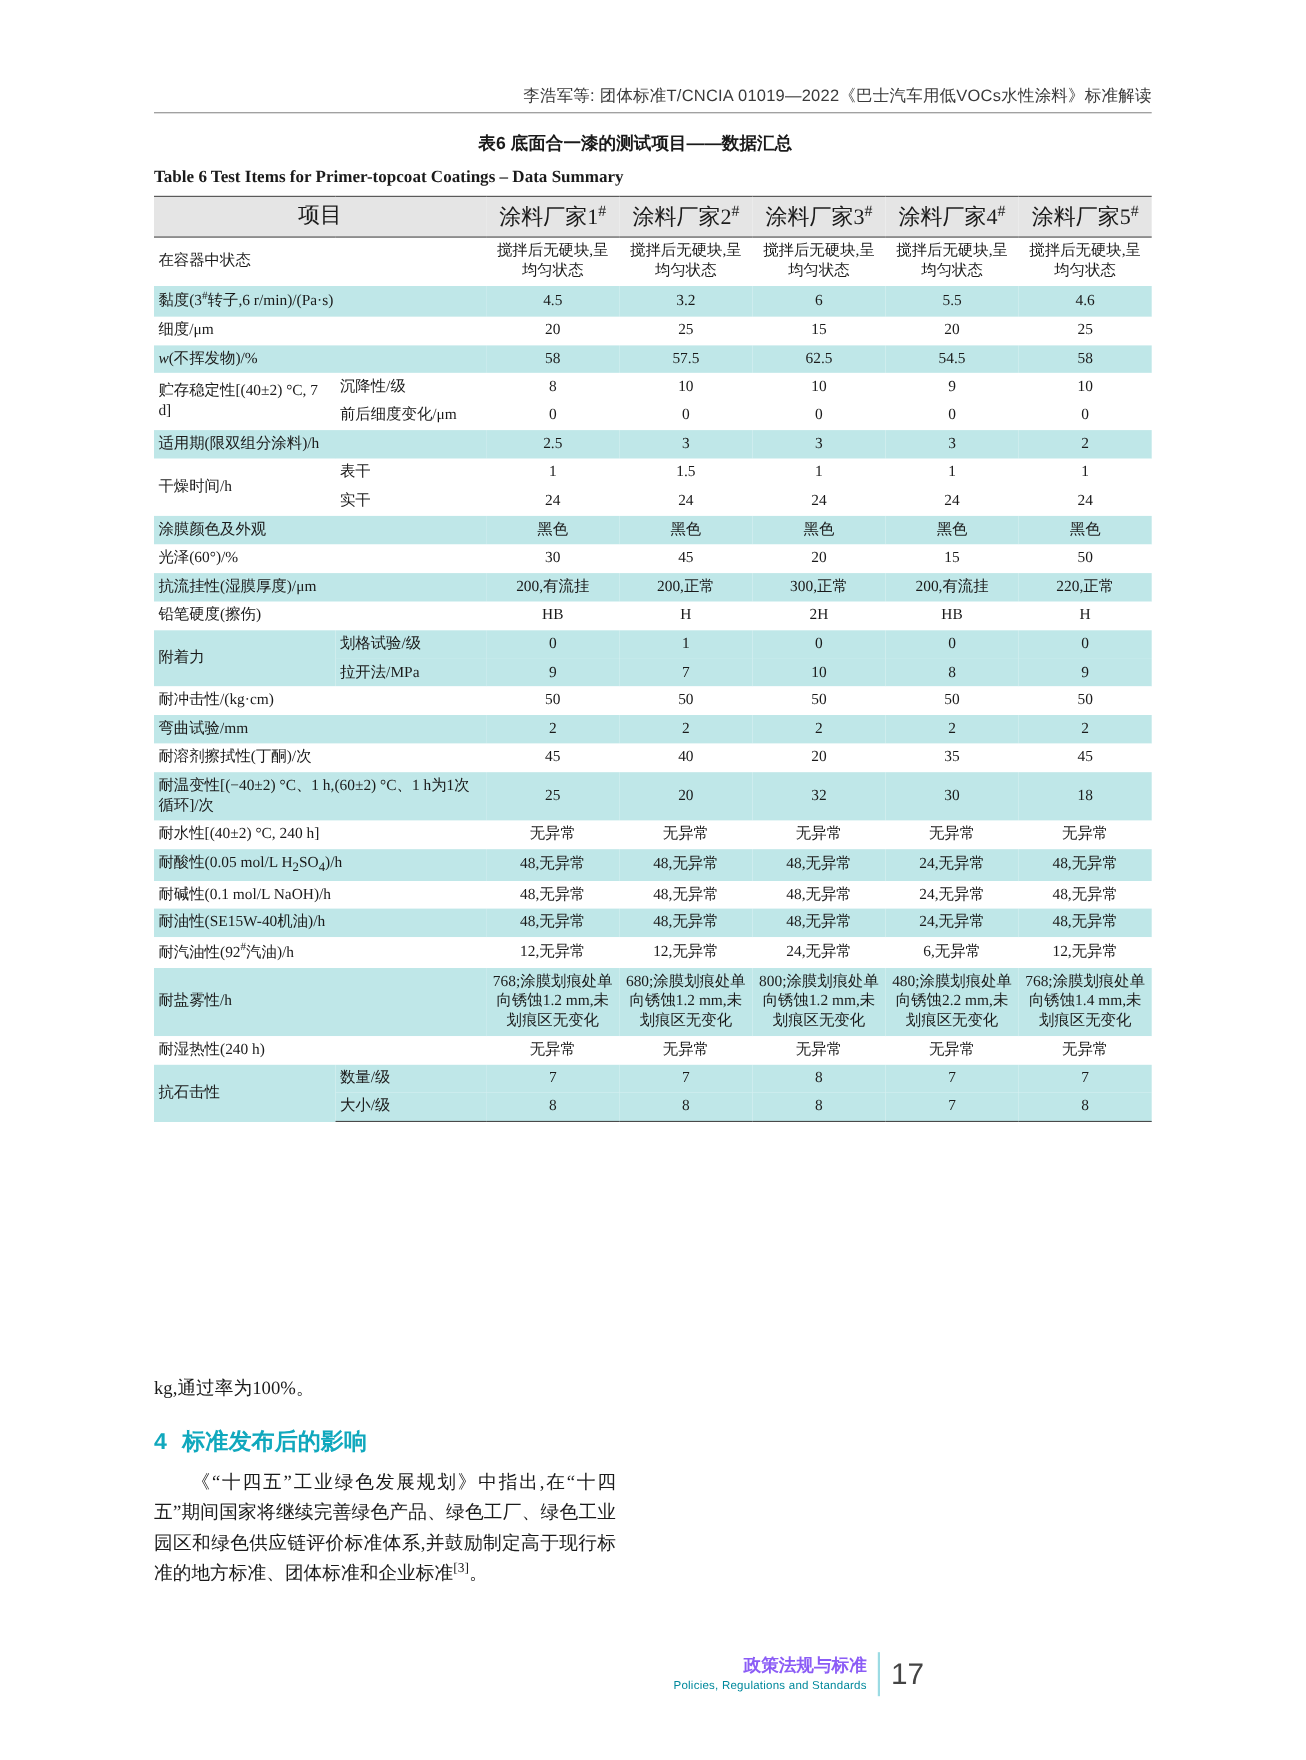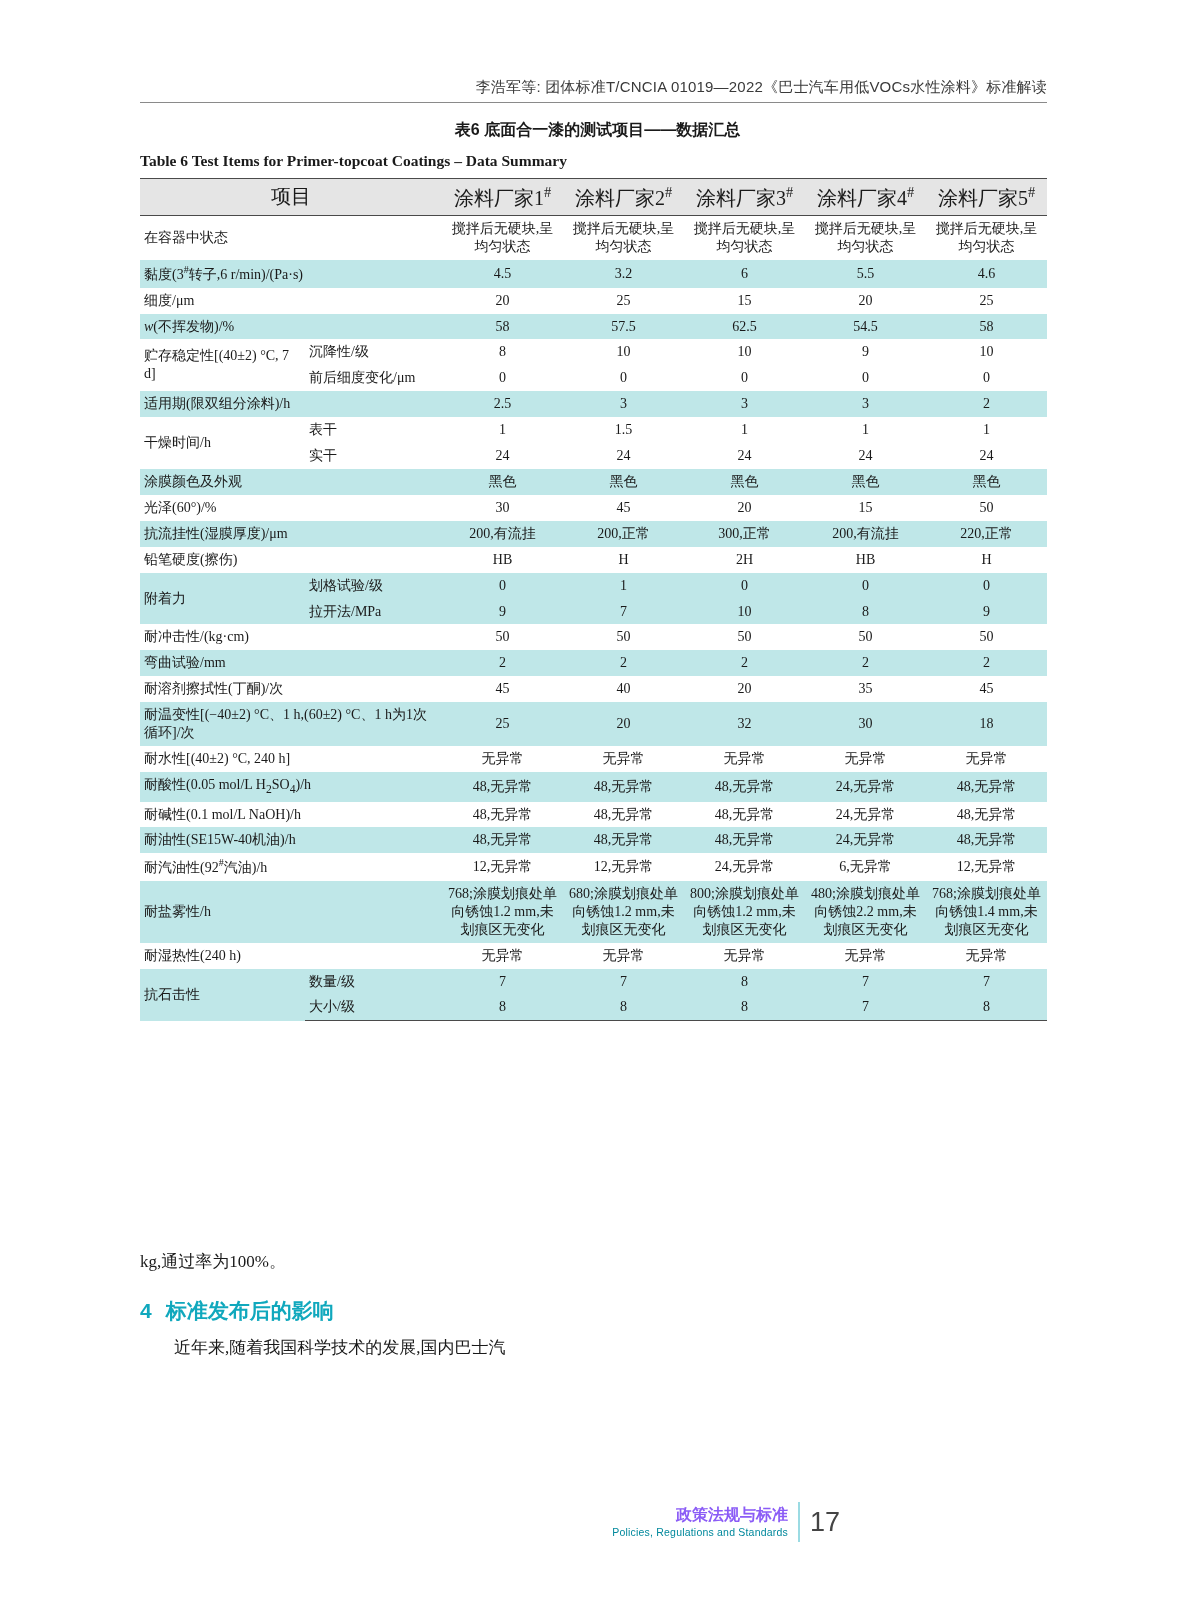--- a/index.html
+++ b/index.html
@@ -19,21 +19,21 @@
     text-align:right;font-size:15px;color:#3a3a3a;
     font-family:"Liberation Sans","DejaVu Sans",sans-serif;
     letter-spacing:.2px;
   }
   .runhead-rule{
     position:absolute;left:140px;top:102px;width:907px;height:1px;background:#8a8a8a;
   }
 
   
   .tbl-title-cn{
-    position:absolute;left:144px;top:120px;width:907px;text-align:center;
+    position:absolute;left:124px;top:120px;width:907px;text-align:center;
     font-size:16px;font-weight:bold;font-family:"Liberation Sans","DejaVu Sans",sans-serif;
   }
   .tbl-title-en{
     position:absolute;left:140px;top:152px;width:907px;
     font-size:15.5px;font-weight:bold;font-family:"Liberation Serif","DejaVu Serif",serif;
   }
 
   
   .tbl-wrap{position:absolute;left:140px;top:178px;width:907px;}
   table.data{
@@ -345,21 +345,21 @@
           </tr>
         </tbody>
     </table>
   </div>
 
   <div class="col colL">
     <p class="para noind">kg,通过率为100%。</p>
     <div class="sec-head">
       <span class="num">4</span><span>标准发布后的影响</span>
     </div>
-    <p class="para">近年来,随着我国科学技术的发展,国内巴士汽</p>
+    <p class="para">《“十四五”工业绿色发展规划》中指出,在“十四五”期间国家将继续完善绿色产品、绿色工厂、绿色工业园区和绿色供应链评价标准体系,并鼓励制定高于现行标准的地方标准、团体标准和企业标准<sup>[3]</sup>。</p>
   </div>
 
 
   <div class="footer">
     <div class="f-row">
       <div class="f-txt">
         <span class="f-cn">政策法规与标准</span>
         <span class="f-en">Policies, Regulations and Standards</span>
       </div>
       <span class="f-bar"></span>

